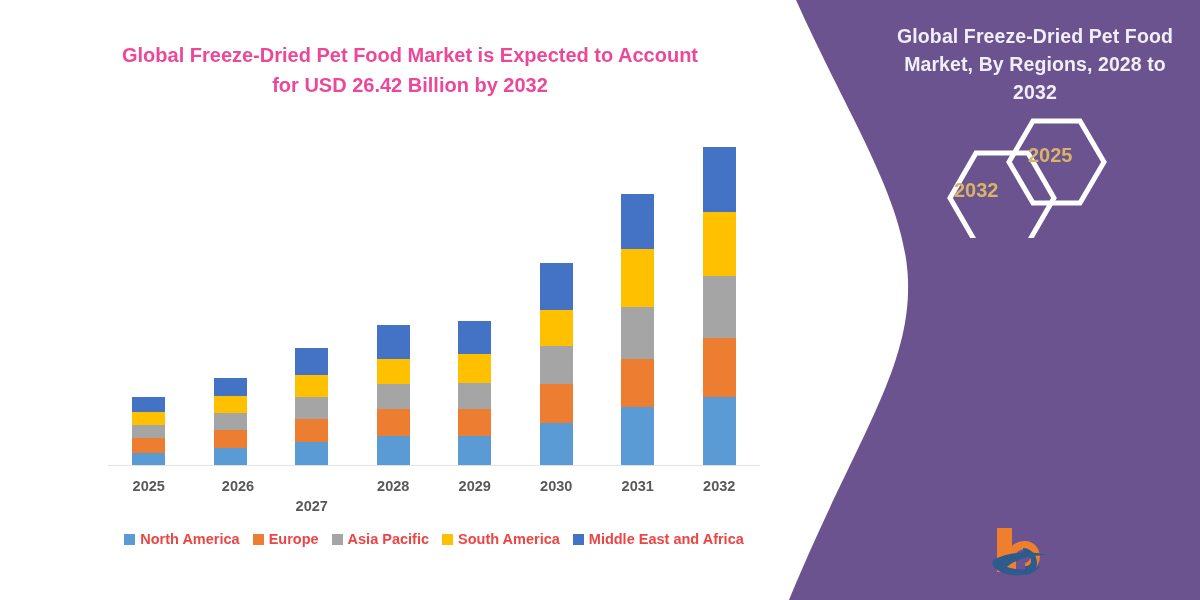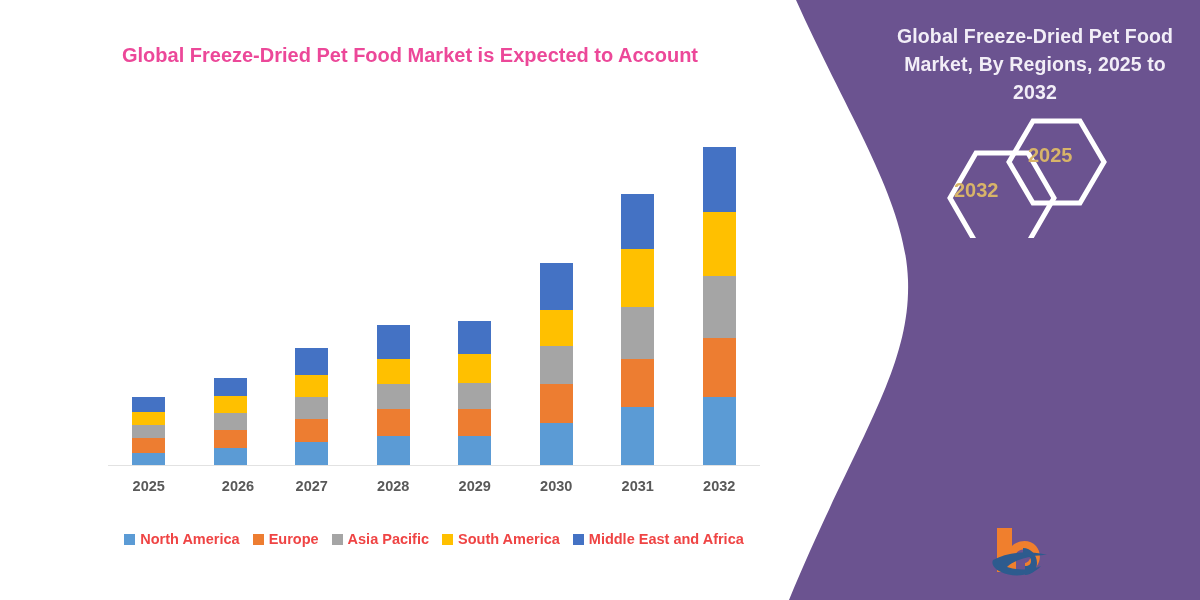--- a/index.html
+++ b/index.html
@@ -48,21 +48,21 @@
 <body>
 
 <div id="root">
 
   <svg class="purple-shape" viewBox="0 0 1200 600" preserveAspectRatio="none">
     <path d="M 1200 0 L 796 0 C 850 120 905 200 908 280 C 911 370 855 440 789 600 L 1200 600 Z" fill="#6b5390"></path>
   </svg>
 
   <div class="panel-title">
     <div>Global Freeze-Dried Pet Food</div>
-    <div>Market, By Regions, 2025 to 2032</div>
+    <div>Market, By Regions, 2028 to 2032</div>
   </div>
 
   <div class="hex-wrap">
     <svg width="200" height="130" viewBox="0 0 200 130">
       <polygon points="113,13 160,13 184,54 160,95 113,95 89,54" fill="none" stroke="#ffffff" stroke-width="5"></polygon>
       <polygon points="56,45 108,45 134,90 108,135 56,135 30,90" fill="none" stroke="#ffffff" stroke-width="5"></polygon>
     </svg>
     <span class="hex-label hex-2025">2025</span>
     <span class="hex-label hex-2032">2032</span>
   </div>
@@ -71,20 +71,21 @@
   <div class="logo">
     <svg width="205" height="62" viewBox="0 0 205 62">
       <path d="M12 6 L27 6 L27 24 C33 18 45 17 51 24 C58 32 55 45 46 49 L40 50 L40 41 C45 40 47 34 44 30 C41 26 33 27 31 32 L31 50 L12 50 Z" fill="#f07f2d"></path>
       <path d="M8 38 C22 30 44 28 62 33 C48 33 30 37 22 45 C34 49 48 48 56 44 C48 54 28 56 16 50 C9 47 6 42 8 38 Z" fill="#2d5b8e"></path>
       <path d="M38 26 C46 26 52 33 52 41 C52 48 47 53 40 53 L40 44 C44 44 46 42 46 39 C46 35 43 33 38 33 Z" fill="#2d5b8e"></path>
     </svg>
   </div>
 
   <div class="chart-title">
     <div>Global Freeze-Dried Pet Food Market is Expected to Account</div>
+    <div>for USD 26.42 Billion by 2032</div>
   </div>
 
   <div class="plot" id="plot">
       <div class="bar" style="left: 24.25px; height: 68.8222px;">
         <span class="seg" style="height: 21.0526%; background: rgb(68, 114, 196);"></span>
         <span class="seg" style="height: 19.2982%; background: rgb(255, 192, 0);"></span>
         <span class="seg" style="height: 19.2982%; background: rgb(165, 165, 165);"></span>
         <span class="seg" style="height: 21.0526%; background: rgb(237, 125, 49);"></span>
         <span class="seg" style="height: 19.2982%; background: rgb(91, 155, 213);"></span>
       </div>
@@ -135,21 +136,21 @@
         <span class="seg" style="height: 20.0758%; background: rgb(255, 192, 0);"></span>
         <span class="seg" style="height: 19.3182%; background: rgb(165, 165, 165);"></span>
         <span class="seg" style="height: 18.5606%; background: rgb(237, 125, 49);"></span>
         <span class="seg" style="height: 21.5909%; background: rgb(91, 155, 213);"></span>
       </div>
     </div>
   <div class="axis-line"></div>
   <div id="xlabels">
       <div class="xlabel" style="left: 118.75px;">2025</div>
       <div class="xlabel" style="left: 208px;">2026</div>
-      <div class="xlabel" style="left: 281.75px;">2027</div>
+      <div class="xlabel" style="left: 281.75px; margin-top: 20px;">2027</div>
       <div class="xlabel" style="left: 363.25px;">2028</div>
       <div class="xlabel" style="left: 444.75px;">2029</div>
       <div class="xlabel" style="left: 526.25px;">2030</div>
       <div class="xlabel" style="left: 607.75px;">2031</div>
       <div class="xlabel" style="left: 689.25px;">2032</div>
     </div>
 
   <div class="legend" id="legend">
       <div class="legend-item">
         <span class="legend-swatch" style="background: rgb(91, 155, 213);"></span>

